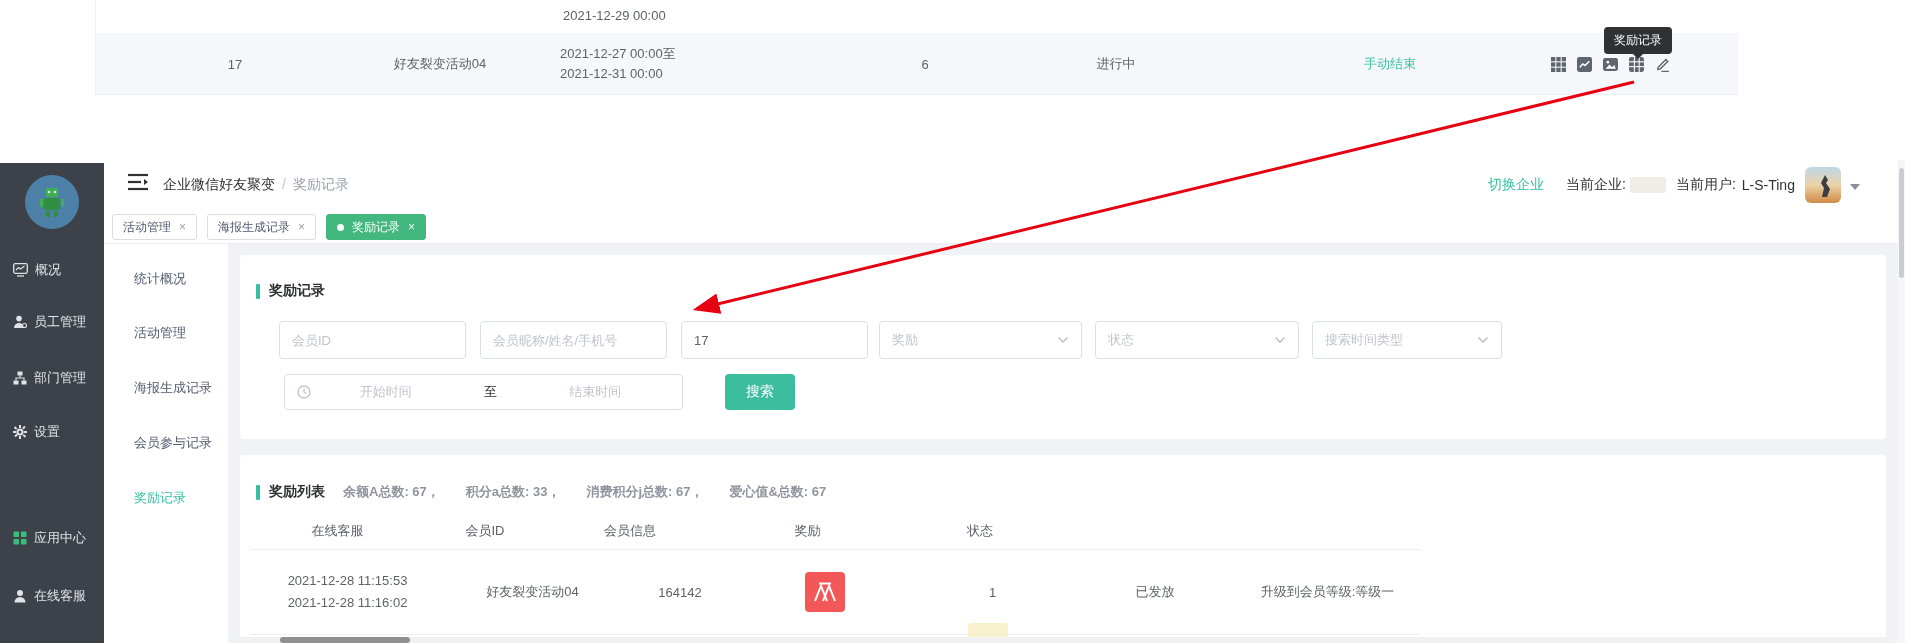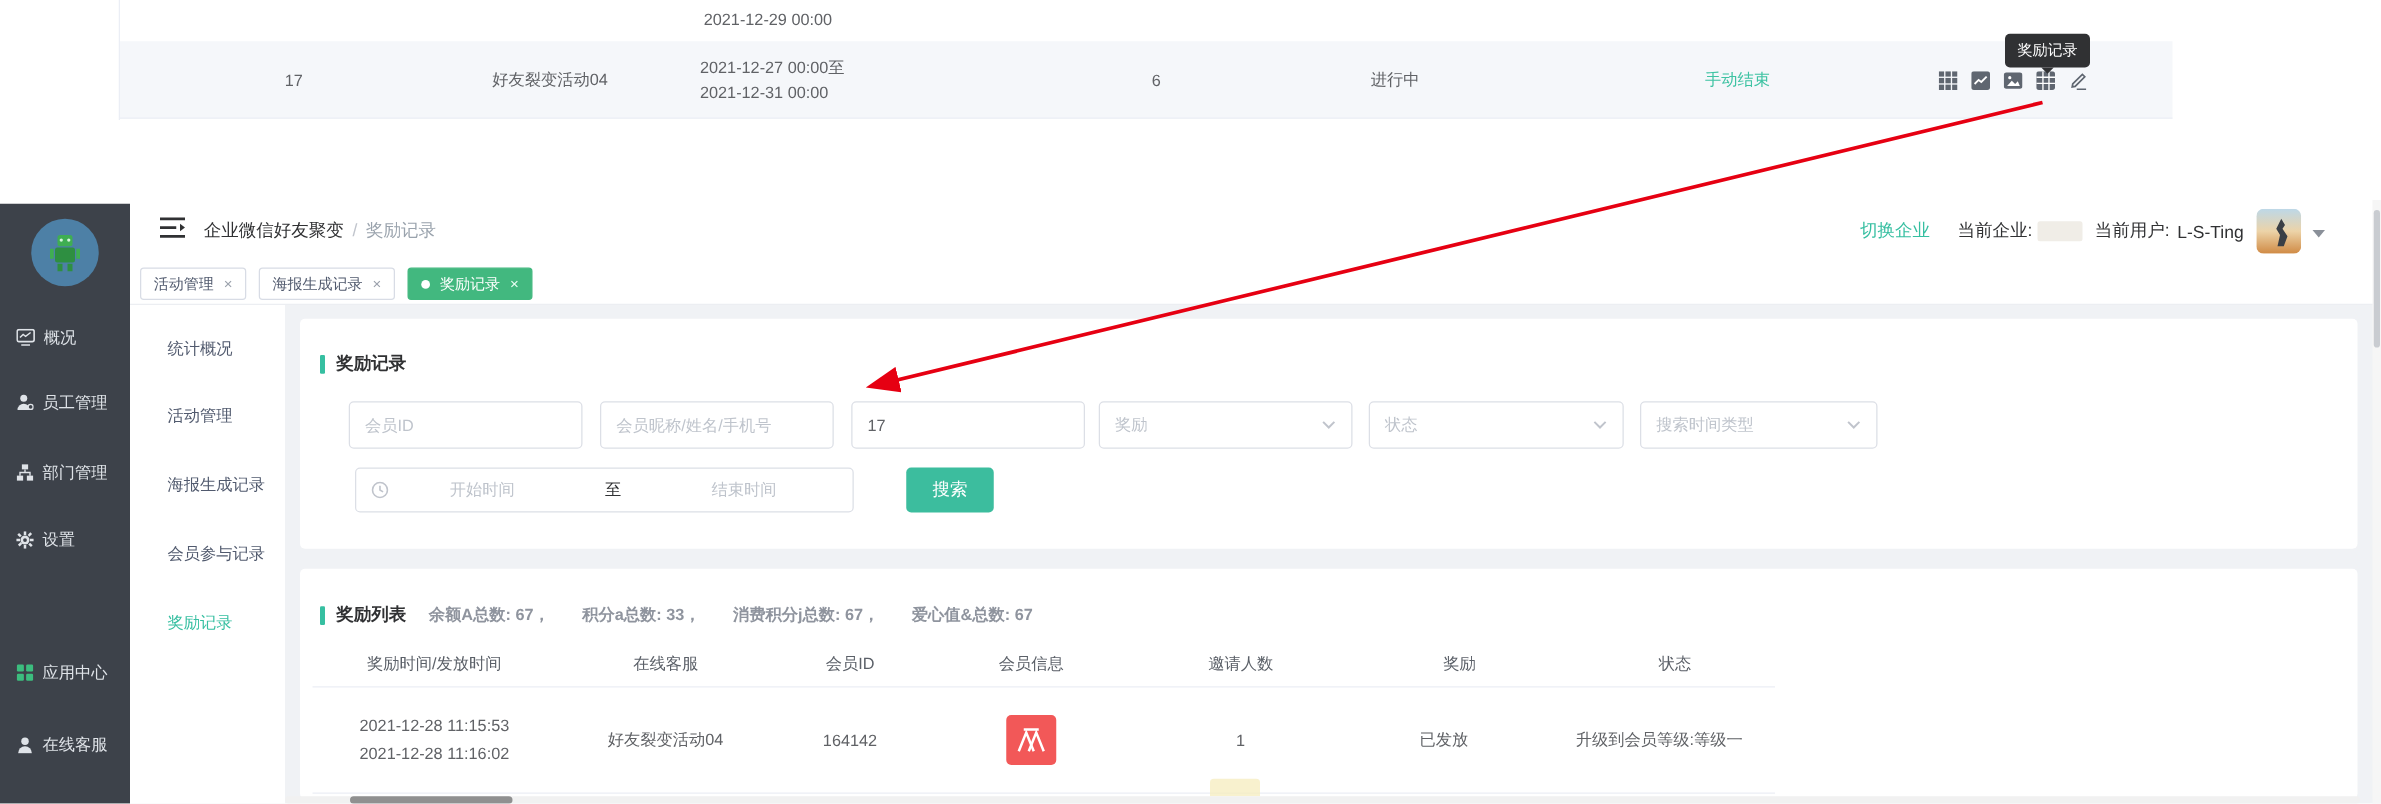--- a/index.html
+++ b/index.html
@@ -337,25 +337,23 @@
       </div>
       <div class="stats">
         <span>余额A总数: 67，</span>
         <span>积分a总数: 33，</span>
         <span>消费积分j总数: 67，</span>
         <span>爱心值&amp;总数: 67</span>
       </div>
     </div>
     <div class="rtable">
       <div class="rrow rhead">
-        <div class="rcell w1">奖励时间/发放时间</div>
         <div class="rcell w2">在线客服</div>
         <div class="rcell w3">会员ID</div>
         <div class="rcell w4">会员信息</div>
-        <div class="rcell w5">邀请人数</div>
         <div class="rcell w6">奖励</div>
         <div class="rcell w7">状态</div>
       </div>
       <div class="rrow rbody">
         <div class="rcell w1 two-line">
           <div>
             <div>2021-12-28 11:15:53</div>
             <div>2021-12-28 11:16:02</div>
           </div>
         </div>

